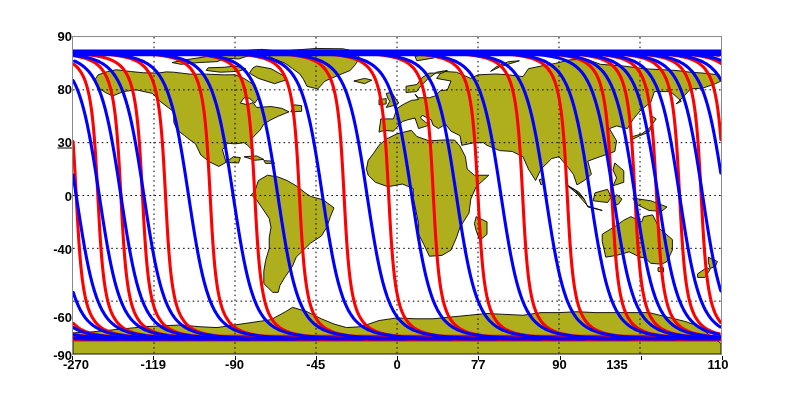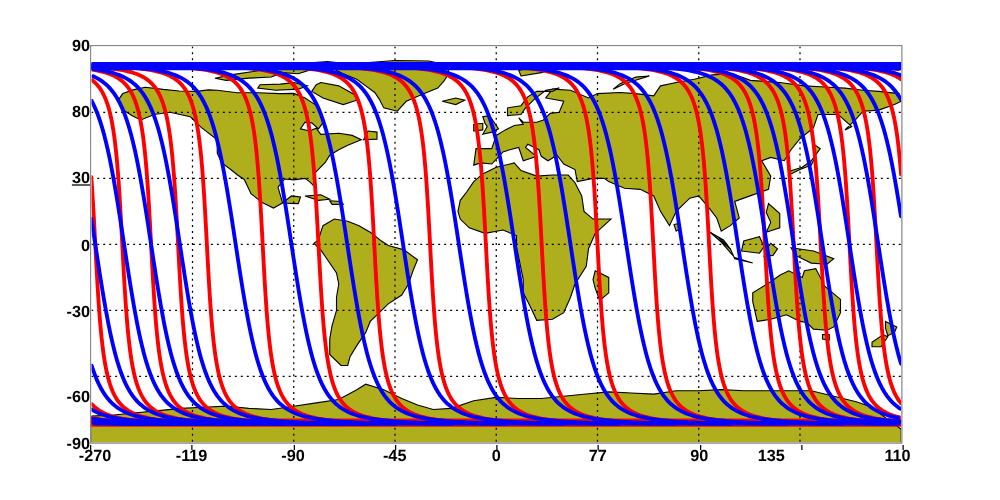--- a/index.html
+++ b/index.html
@@ -187,21 +187,21 @@
             </g>
         </g>
       </svg>
     </div>
   </div>
 
   <div class="ytick" style="top:36px;">90</div>
   <div class="ytick" style="top:89.2px;">80</div>
   <div class="ytick" style="top:142.3px;text-decoration:underline;">30</div>
   <div class="ytick" style="top:195.5px;">0</div>
-  <div class="ytick" style="top:248.7px;">-30</div>
+  <div class="ytick" style="top:248.7px;">-40</div>
   <div class="ytick" style="top:317px;">-60</div>
   <div class="ytick" style="top:355px;">-90</div>
 
   <div class="xtick" style="left:76px;">-270</div>
   <div class="xtick" style="left:153.25px;">-119</div>
   <div class="xtick" style="left:234.5px;">-90</div>
   <div class="xtick" style="left:315.75px;">-45</div>
   <div class="xtick" style="left:397px;">0</div>
   <div class="xtick" style="left:478.25px;">77</div>
   <div class="xtick" style="left:559.5px;">90</div>

